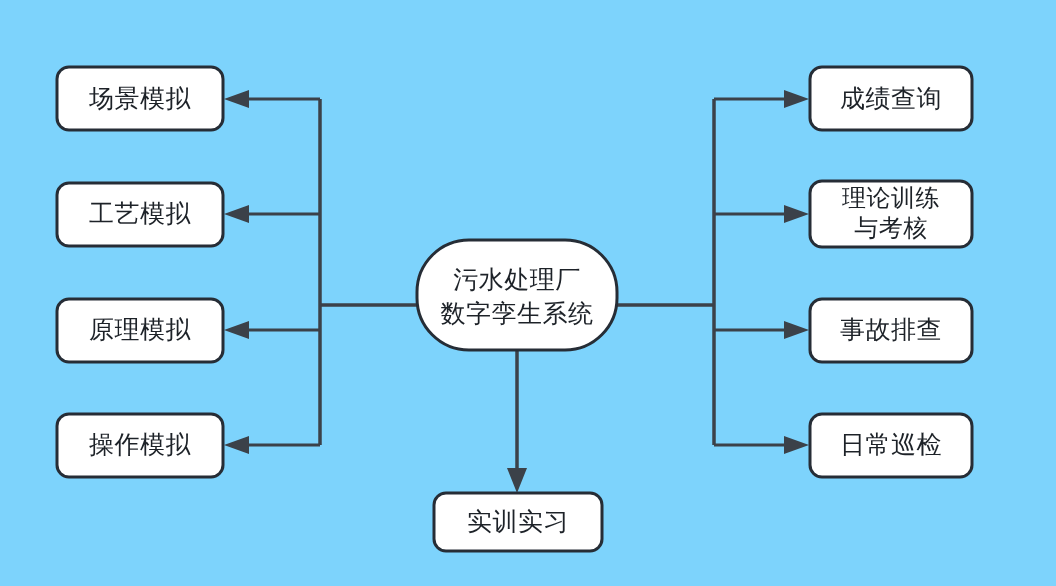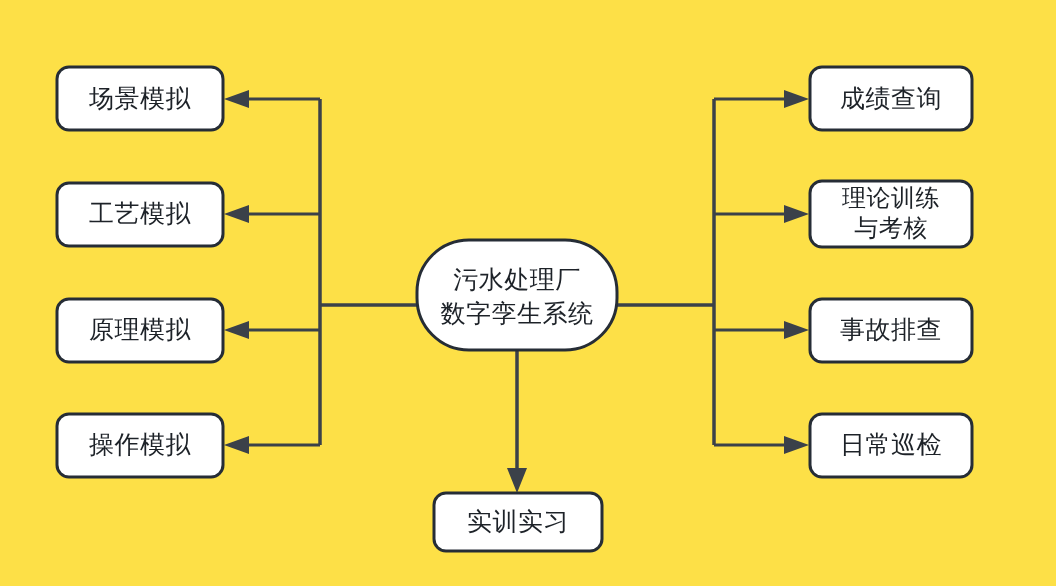--- a/index.html
+++ b/index.html
@@ -10,21 +10,21 @@
   body {
     width: 1056px;
     height: 586px;
     font-family: "Liberation Sans", "DejaVu Sans", sans-serif;
     overflow: hidden;
   }
   #diagram-root {
     position: relative;
     width: 1056px;
     height: 586px;
-    background: #fde047;
+    background: #7dd3fc;
   }
   svg.flowchart {
     display: block;
     width: 1056px;
     height: 586px;
   }
   .node-box {
     fill: #ffffff;
     stroke: #262d36;
     stroke-width: 3;

